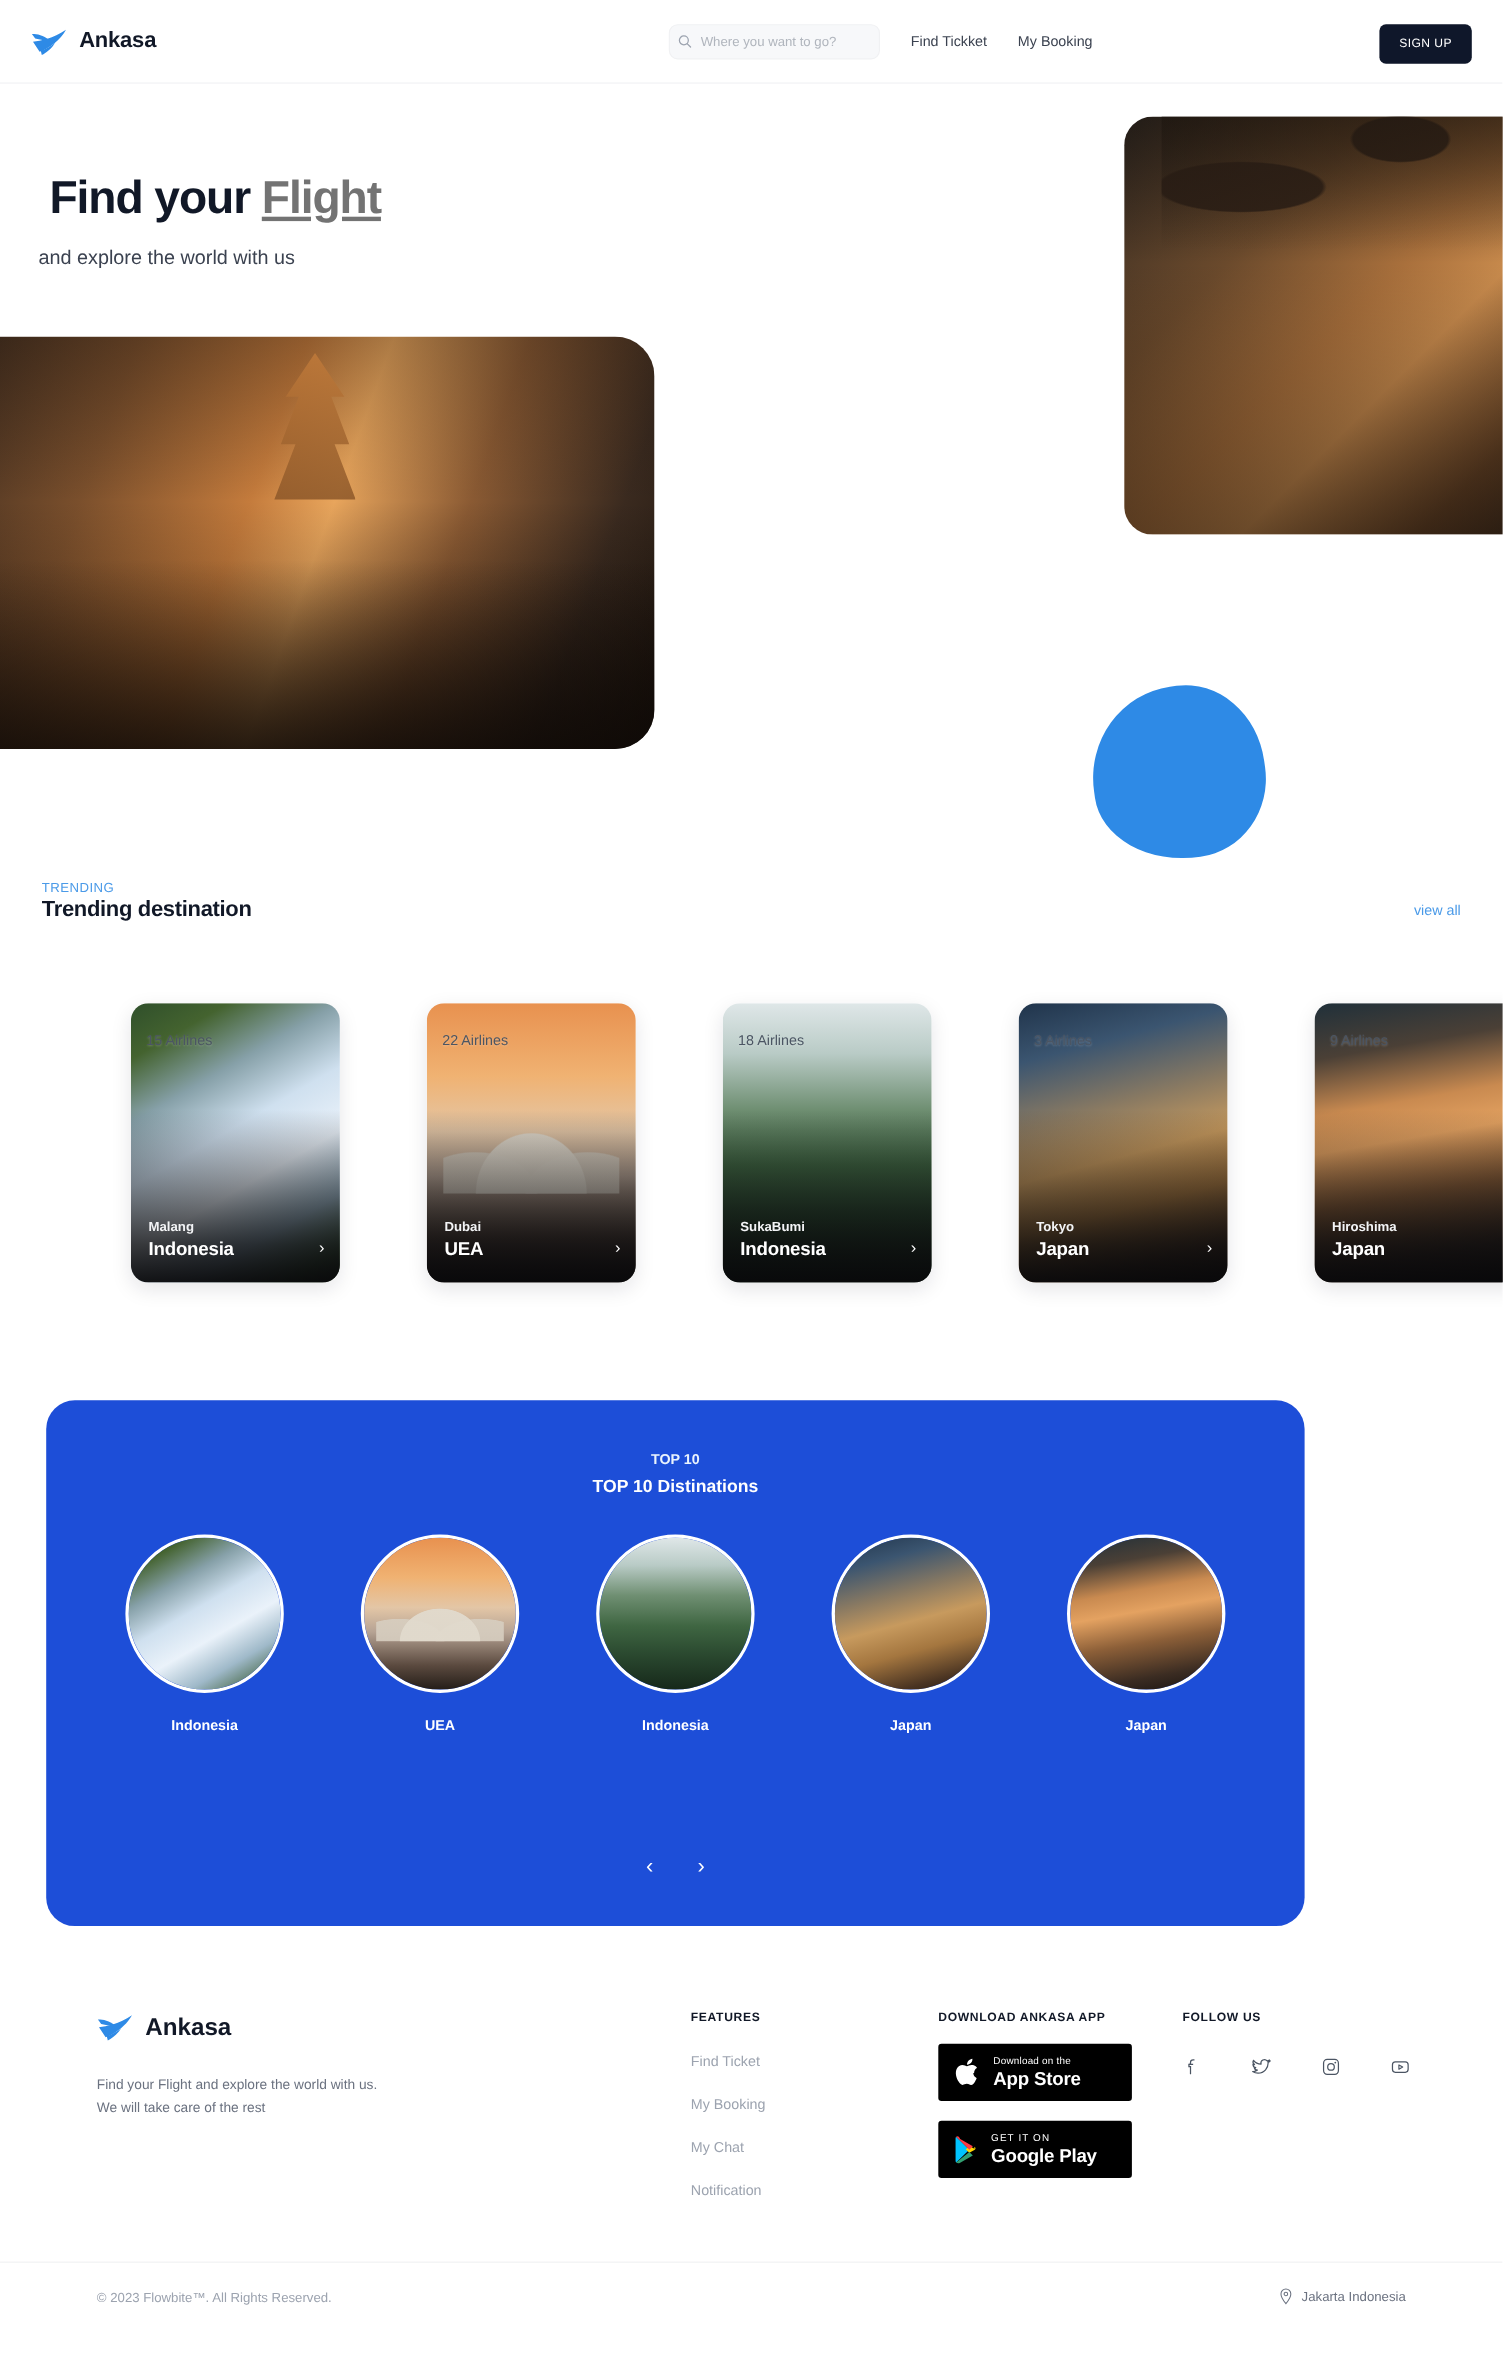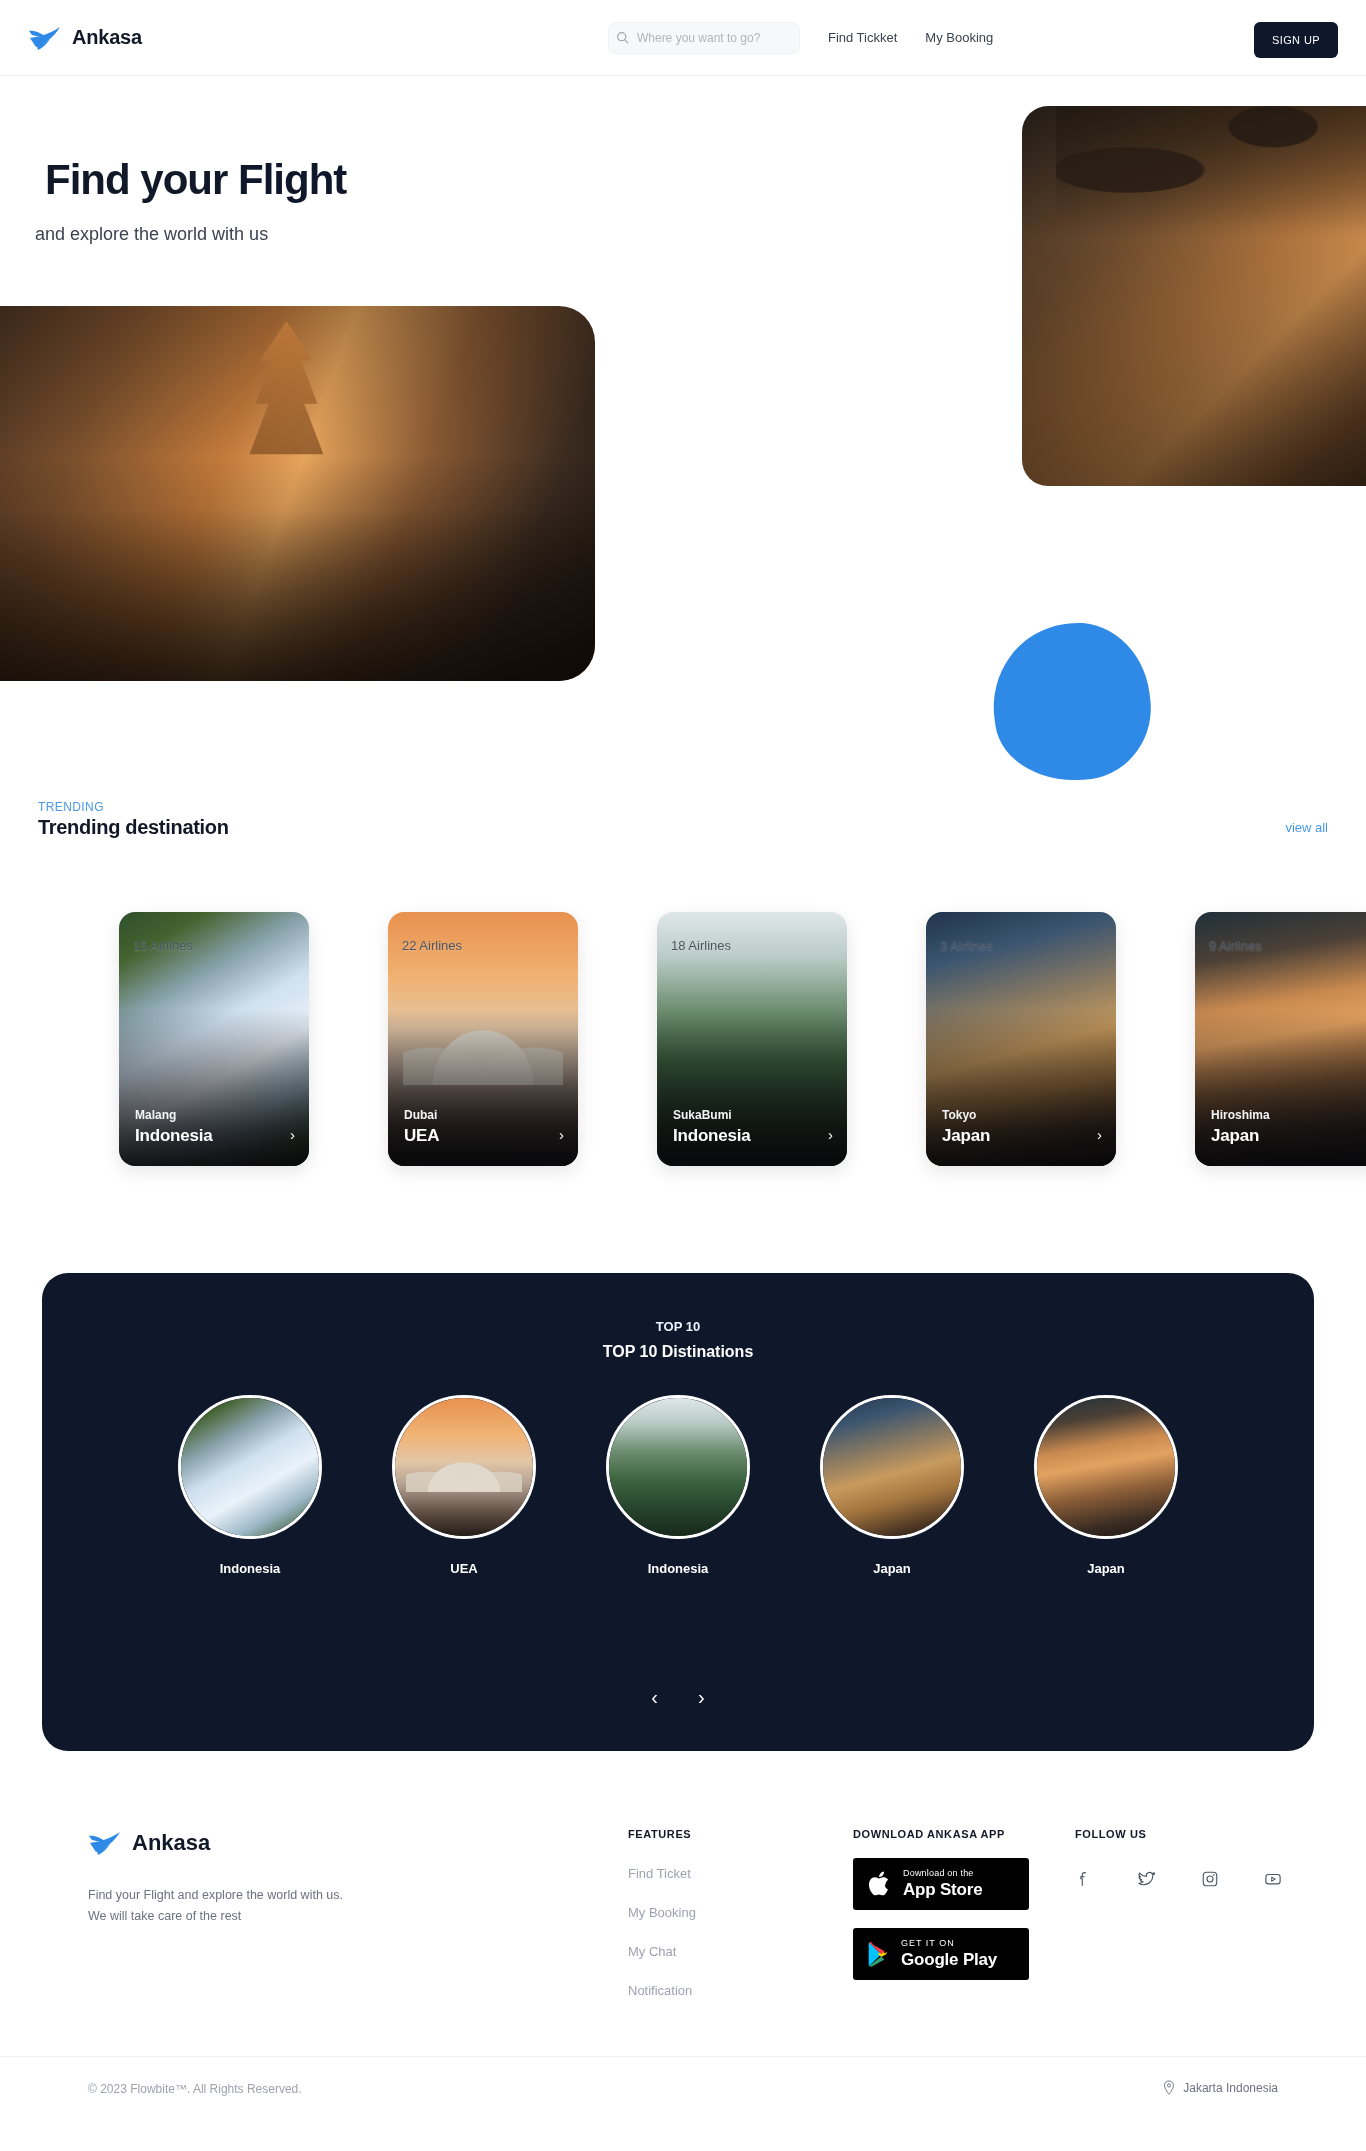--- a/index.html
+++ b/index.html
@@ -48,21 +48,21 @@
     font-size: 11px; font-weight: 400; letter-spacing: 0.4px;
     padding: 12px 18px; cursor: pointer;
   }
 
   
   .hero { position: absolute; top: 76px; left: 0; width: 1366px; height: 690px; }
   .hero-title {
     position: absolute; left: 45px; top: 80px;
     font-size: 42px; font-weight: 700; letter-spacing: -1px; color: #111827;
   }
-  .hero-title .accent { color: #0f172a; }
+  .hero-title .accent { color: #737373; text-decoration: underline; }
   .hero-sub {
     position: absolute; left: 35px; top: 148px;
     font-size: 18px; color: #3b4250;
   }
 
   
   .hero-img-left {
     position: absolute; left: -45px; top: 230px;
     width: 640px; height: 375px;
     border-radius: 0 36px 36px 0;
@@ -186,22 +186,22 @@
       linear-gradient(165deg, #20344b 0%, #3b5570 18%, #8a7a62 38%, #c79a5e 54%, #a4763f 70%, #4a3422 88%, #1d150e 100%);
   }
   .ph-hiro {
     background:
       linear-gradient(170deg, #20303a 0%, #4b4036 18%, #c98a50 36%, #e4a261 48%, #8c5f38 66%, #3b2c22 86%, #171210 100%);
   }
 
   
   .top10 {
     position: absolute; left: 42px; top: 1273px;
-    width: 1272px; height: 478px;
-    background: #0f172a;
+    width: 1144px; height: 478px;
+    background: #1d4ed8;
     border-radius: 26px;
   }
   .top10-eyebrow {
     position: absolute; left: 0; right: 0; top: 46px;
     text-align: center; color: #eaf3fd; font-size: 13px; font-weight: 600;
   }
   .top10-title {
     position: absolute; left: 0; right: 0; top: 70px;
     text-align: center; color: #ffffff; font-size: 16px; font-weight: 700;
   }

